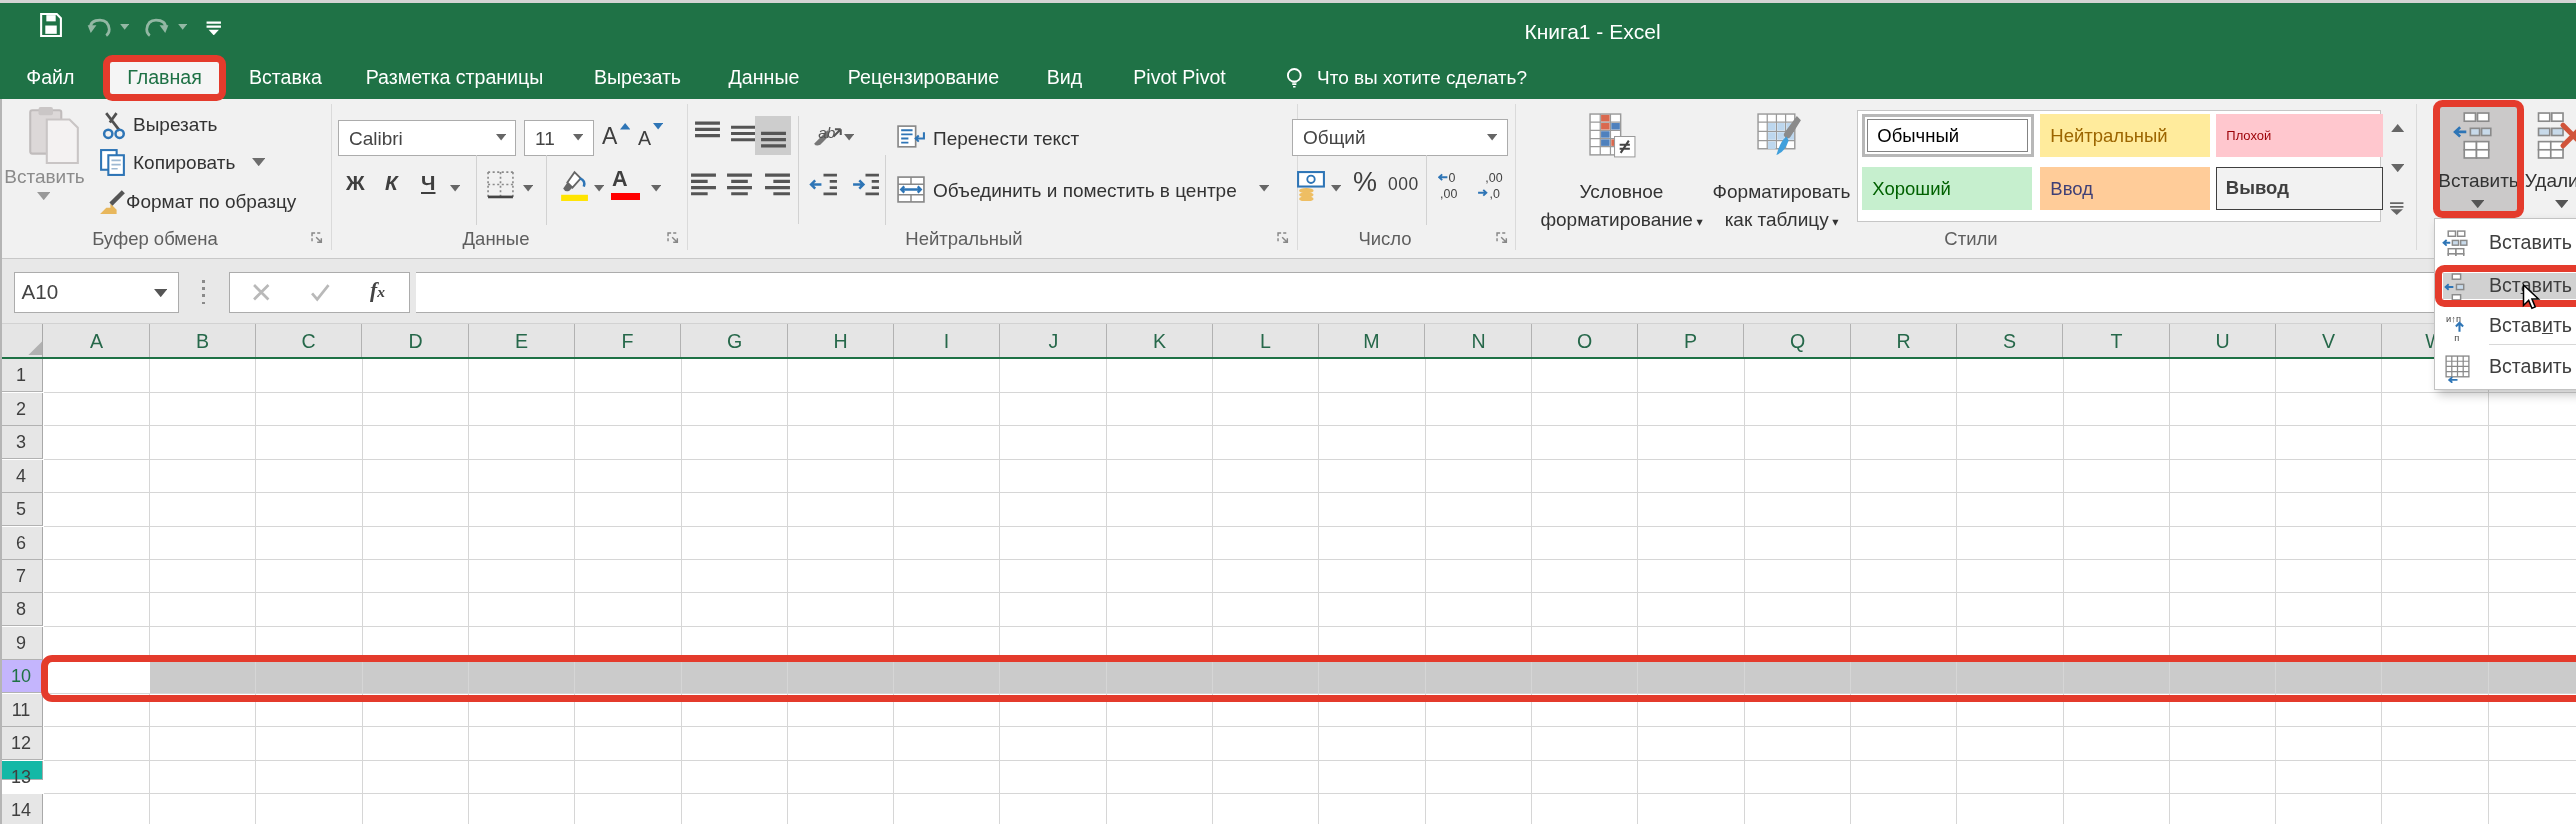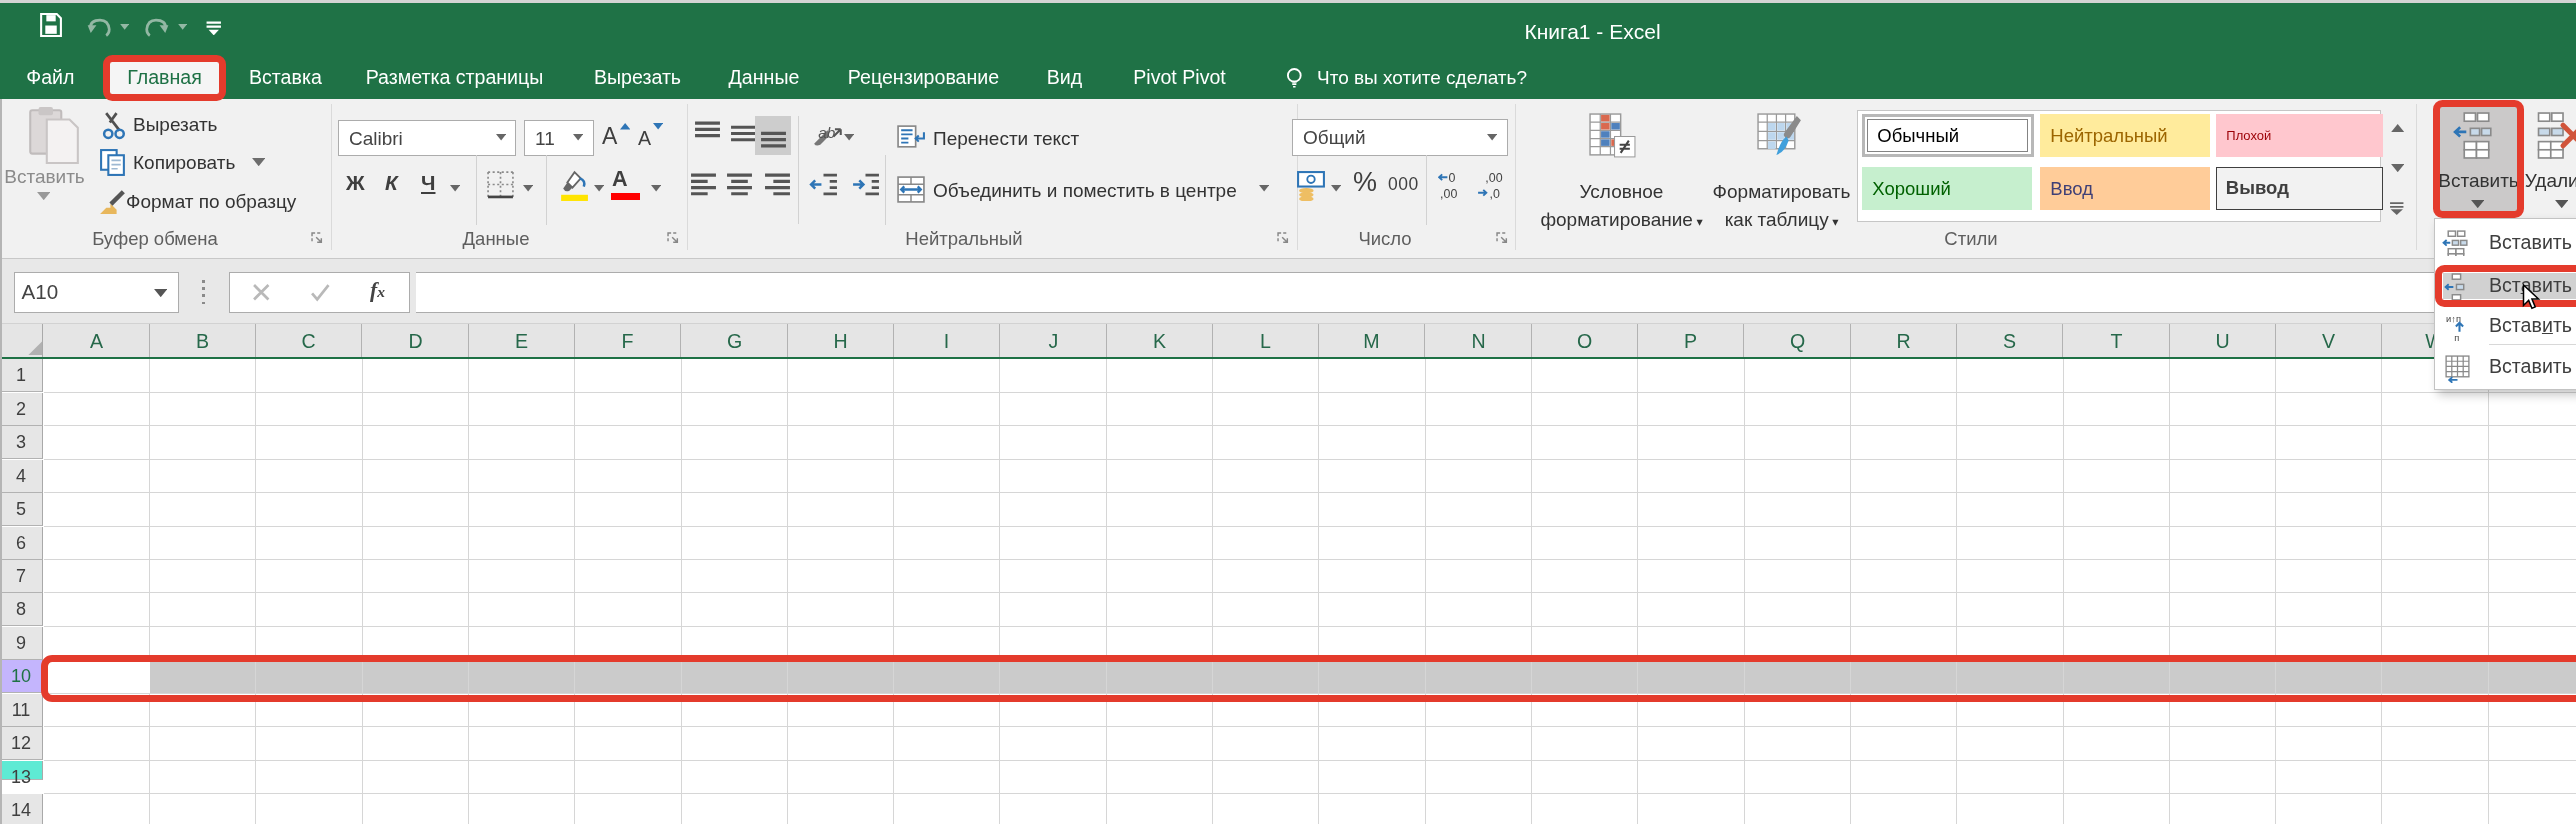--- a/index.html
+++ b/index.html
@@ -460,21 +460,21 @@
 <div class="rowhead" style="top:426px;height:33px;line-height:33px;background:#e6e6e6;color:#3f3f3f">3</div>
 <div class="rowhead" style="top:460px;height:33px;line-height:33px;background:#e6e6e6;color:#3f3f3f">4</div>
 <div class="rowhead" style="top:493px;height:33px;line-height:33px;background:#e6e6e6;color:#3f3f3f">5</div>
 <div class="rowhead" style="top:527px;height:33px;line-height:33px;background:#e6e6e6;color:#3f3f3f">6</div>
 <div class="rowhead" style="top:560px;height:33px;line-height:33px;background:#e6e6e6;color:#3f3f3f">7</div>
 <div class="rowhead" style="top:593px;height:33px;line-height:33px;background:#e6e6e6;color:#3f3f3f">8</div>
 <div class="rowhead" style="top:627px;height:33px;line-height:33px;background:#e6e6e6;color:#3f3f3f">9</div>
 <div class="rowhead" style="top:660px;height:33px;line-height:33px;background:#c4b5fd;color:#1f7145">10</div>
 <div class="rowhead" style="top:694px;height:33px;line-height:33px;background:#e6e6e6;color:#3f3f3f">11</div>
 <div class="rowhead" style="top:727px;height:33px;line-height:33px;background:#e6e6e6;color:#3f3f3f">12</div>
-<div class="rowhead" style="top:761px;height:19px;line-height:33px;background:#5eead4;color:#3f3f3f">13</div>
+<div class="rowhead" style="top:761px;height:19px;line-height:33px;background:#14b8a6;color:#3f3f3f">13</div>
 <div class="rowhead" style="top:794px;height:33px;line-height:33px;background:#e6e6e6;color:#3f3f3f">14</div>
 
 <div class="abs" style="left:44px;top:661px;width:3103px;height:32px;background:#cbcbcb;z-index:2"></div>
 <div class="abs" style="left:45px;top:661px;width:105px;height:32px;background:#fff;z-index:4"></div>
 <div class="abs redbox" style="left:41px;top:655px;width:3114px;height:47px;border-radius:11.3px"></div>
 
 <div class="abs" style="left:2434px;top:218px;width:332px;height:172px;background:#fff;border:1px solid #c3c3c3;box-shadow:4.1px 5.2px 9.3px rgba(0,0,0,0.22);z-index:40"></div>
 <div class="abs menutxt" style="left:2489px;top:231px;z-index:41">Вставить чейки...</div>
 <svg class="abs" style="left:2442px;top:230px;z-index:41" width="29" height="26" viewBox="0 0 28 25">
   <g fill="#fff" stroke="#8a8a8a" stroke-width="1.4">

